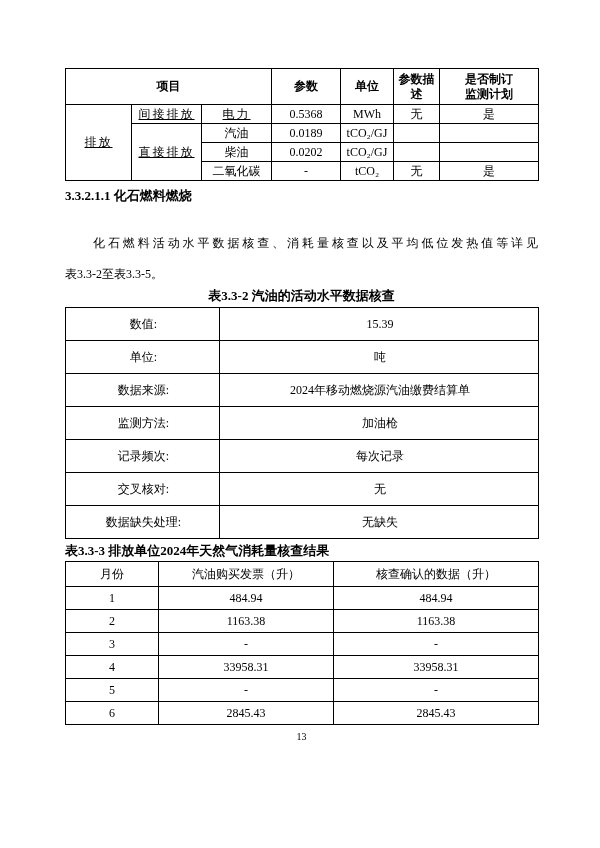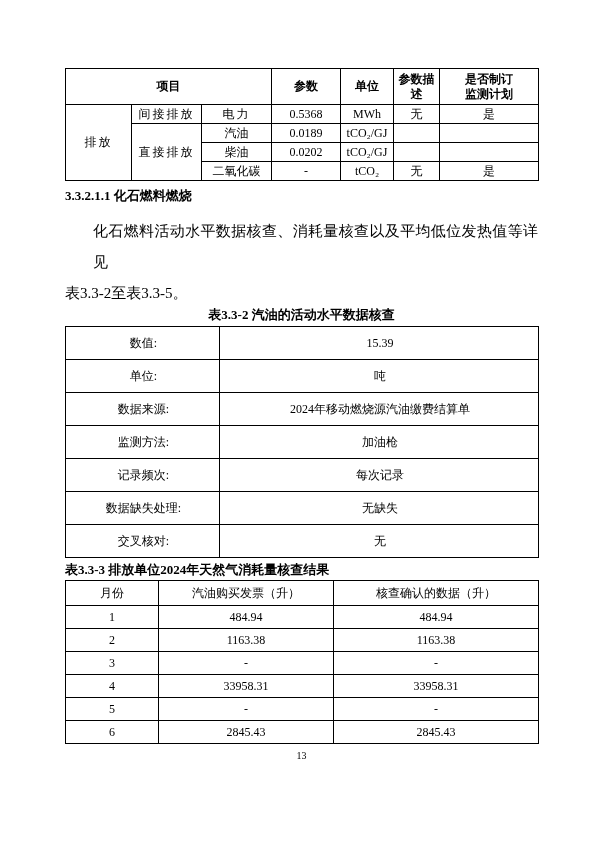--- a/index.html
+++ b/index.html
@@ -39,31 +39,31 @@
     padding: 0;
     line-height: 17px;
   }
   .t1 .head td {
     font-weight: bold;
     height: 35px;
     line-height: 15px;
   }
   .t1 .datarow td { height: 18px; }
   .pre { white-space: pre-line; }
-  .sp { letter-spacing: 2px; }
+  .sp { letter-spacing: 2px; text-decoration: underline; }
   
   .heading {
     margin-top: 7px;
     font-size: 13px;
     line-height: 15px;
     font-weight: bold;
   }
   .para {
-    margin-top: 13px;
-    font-size: 15px;
+    margin-top: 25px;
+    font-size: 12px;
     line-height: 31px;
   }
   .para-line1 {
     text-align: justify;
     text-align-last: justify;
     padding-left: 28px;
   }
   .caption {
     margin-top: -2px;
     font-size: 13px;
@@ -195,26 +195,26 @@
       </tr>
       <tr class="r">
         <td>监测方法:</td>
         <td>加油枪</td>
       </tr>
       <tr class="r">
         <td>记录频次:</td>
         <td>每次记录</td>
       </tr>
       <tr class="r">
+        <td>交叉核对:</td>
+        <td>无</td>
+      </tr>
+      <tr class="r">
         <td>数据缺失处理:</td>
         <td>无缺失</td>
-      </tr>
-      <tr class="r">
-        <td>交叉核对:</td>
-        <td>无</td>
       </tr>
     </tbody>
       </table>
 
     <div class="caption2">表3.3-3 排放单位2024年天然气消耗量核查结果</div>
 
     <table class="t3">
       <colgroup>
           <col style="width:93px">
           <col style="width:175px">

